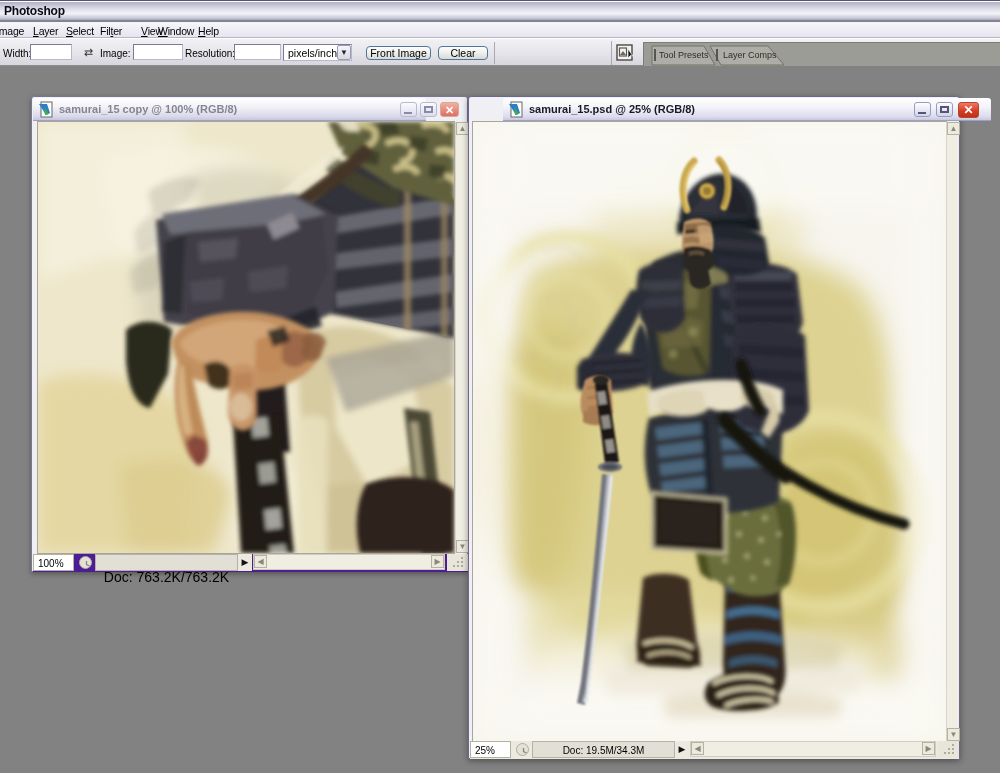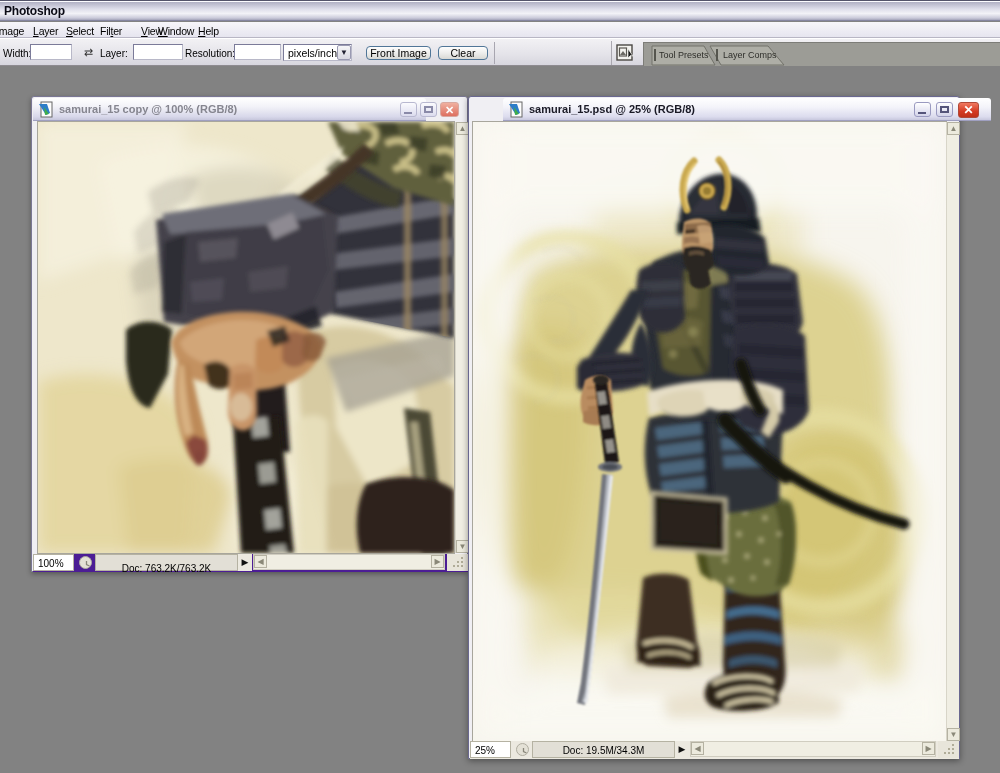--- a/index.html
+++ b/index.html
@@ -23,21 +23,21 @@
   <div class="abs mlbl" style="left:100px;top:3px;">Fil<u>t</u>er</div>
   <div class="abs mlbl" style="left:141px;top:3px;"><u>V</u>iew</div>
   <div class="abs mlbl" style="left:158px;top:3px;"><u>W</u>indow</div>
   <div class="abs mlbl" style="left:198px;top:3px;"><u>H</u>elp</div>
 </div>
 
 <div class="abs" style="left:0;top:38px;width:1000px;height:28px;background:linear-gradient(#f2f1f4,#e4e3e9 60%,#d7d6de);border-top:1px solid #ffffff;border-bottom:1px solid #8e8b90;">
   <div class="abs lbl" style="left:3px;top:9px;">Width:</div>
   <div class="abs tf" style="left:30px;top:5px;width:42px;height:16px;"></div>
   <div class="abs" style="left:84px;top:7px;font-size:11px;color:#333;">⇄</div>
-  <div class="abs lbl" style="left:100px;top:9px;">Layer:</div>
+  <div class="abs lbl" style="left:100px;top:9px;">Image:</div>
   <div class="abs tf" style="left:133px;top:5px;width:50px;height:16px;"></div>
   <div class="abs lbl" style="left:185px;top:9px;">Resolution:</div>
   <div class="abs tf" style="left:234px;top:5px;width:47px;height:16px;"></div>
   <div class="abs tf" style="left:283px;top:5px;width:69px;height:17px;font-size:10.5px;padding:2px 0 0 4px;">pixels/inch</div>
   <div class="abs" style="left:337px;top:6px;width:14px;height:15px;background:linear-gradient(#f6f6f8,#d8d8e2);border:1px solid #9a9ab2;border-radius:2px;text-align:center;font-size:8px;line-height:14px;color:#223;">▼</div>
   <div class="abs btn" style="left:366px;top:7px;width:65px;height:14px;line-height:12px;">Front Image</div>
   <div class="abs btn" style="left:438px;top:7px;width:50px;height:14px;line-height:12px;">Clear</div>
   <div class="abs" style="left:494px;top:3px;width:1px;height:22px;background:#a8a6b0;"></div>
   <div class="abs" style="left:611px;top:2px;width:1px;height:24px;background:#aaa8b0;"></div>
 
@@ -221,21 +221,21 @@
   <div class="abs" style="left:423px;top:25px;width:13px;height:431px;background:#f0eee3;border-left:1px solid #d8d5c8;">
     <div class="abs" style="left:0px;top:0px;width:13px;height:13px;background:#eceadd;border:1px solid #b5b2a2;font-size:8px;color:#8a8878;text-align:center;line-height:12px;">▲</div>
     <div class="abs" style="left:0px;top:418px;width:13px;height:13px;background:#eceadd;border:1px solid #b5b2a2;font-size:8px;color:#8a8878;text-align:center;line-height:12px;">▼</div>
   </div>
 
   <div class="abs" style="left:1px;top:457px;width:435px;height:18px;background:#4c1d95;">
     <div class="abs" style="left:0px;top:0px;width:41px;height:17px;background:#fff;border:1px solid #b5b2a2;font-size:10px;padding:3px 0 0 4px;">100%</div>
     <div class="abs" style="left:46px;top:2px;width:13px;height:13px;border:1px solid #b0ada0;border-radius:8px;background:#e4e1d6;"><svg width="13" height="13">
           <path d="M6.5 3 L6.5 6.5 L9.5 8" stroke="#8a877a" stroke-width="1.3" fill="none"></path>
         </svg></div>
-    <div class="abs" style="left:62px;top:0px;width:143px;height:17px;background:#e2dfd6;border:1px solid #b5b2a2;font-size:10px;text-align:center;padding-top:8px;">Doc: 763.2K/763.2K</div>
+    <div class="abs" style="left:62px;top:0px;width:143px;height:17px;background:#e2dfd6;border:1px solid #b5b2a2;font-size:14px;text-align:center;padding-top:14px;">Doc: 763.2K/763.2K</div>
     <div class="abs" style="left:205px;top:0px;width:14px;height:17px;background:#ece9e0;font-size:9px;text-align:center;padding-top:3px;color:#111;">▶</div>
     <div class="abs" style="left:220px;top:0px;width:192px;height:16px;background:#f0eee3;border:1px solid #d0cdc0;">
       <div class="abs" style="left:0;top:0;width:13px;height:13px;background:#eceadd;border:1px solid #b5b2a2;font-size:8px;color:#8a8878;text-align:center;line-height:12px;">◀</div>
       <div class="abs" style="left:177px;top:0;width:13px;height:13px;background:#eceadd;border:1px solid #b5b2a2;font-size:8px;color:#8a8878;text-align:center;line-height:12px;">▶</div>
     </div>
     <div class="abs" style="left:414px;top:0px;width:21px;height:17px;background:#e8e5da;">
       <svg width="21" height="17">
           <g fill="#b0ac98">
             <rect x="14" y="11" width="2" height="2"></rect>
             <rect x="10" y="11" width="2" height="2"></rect>

